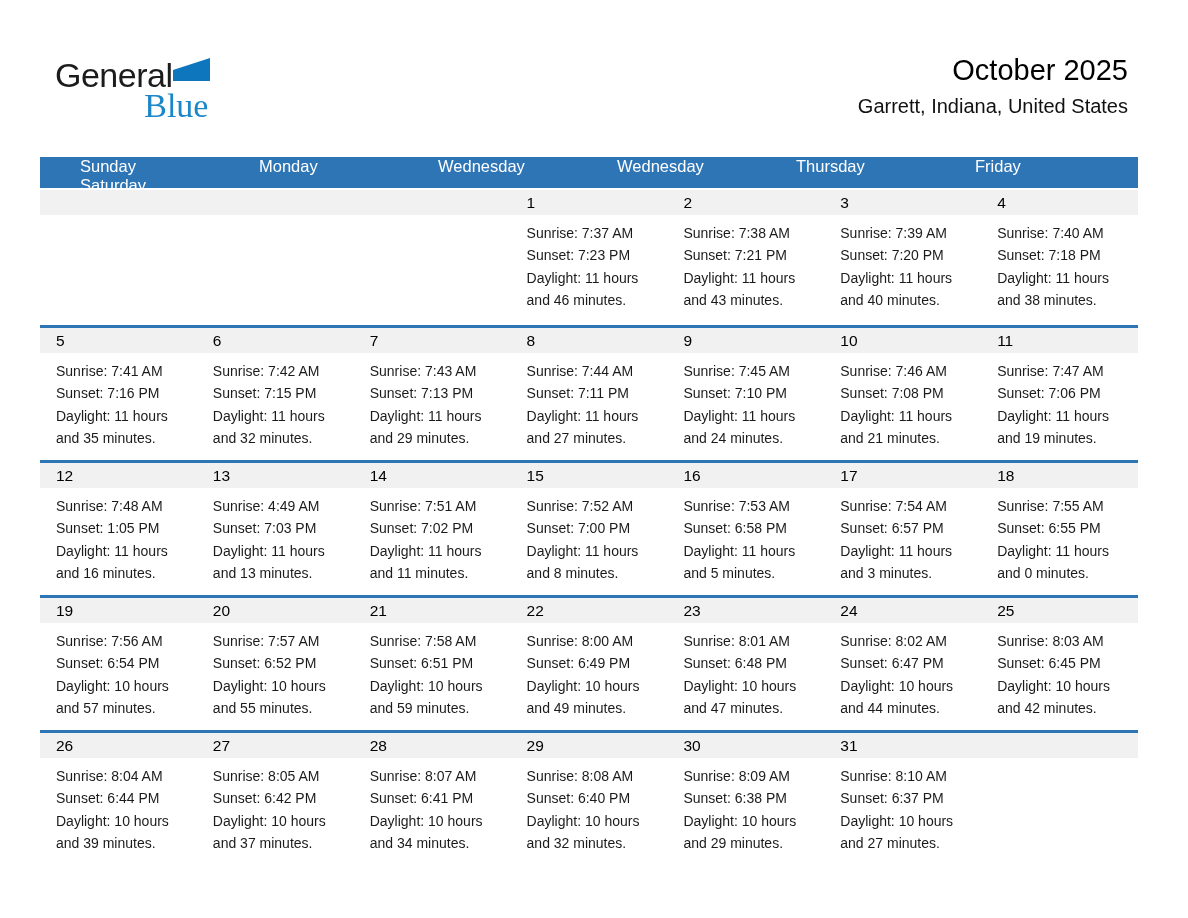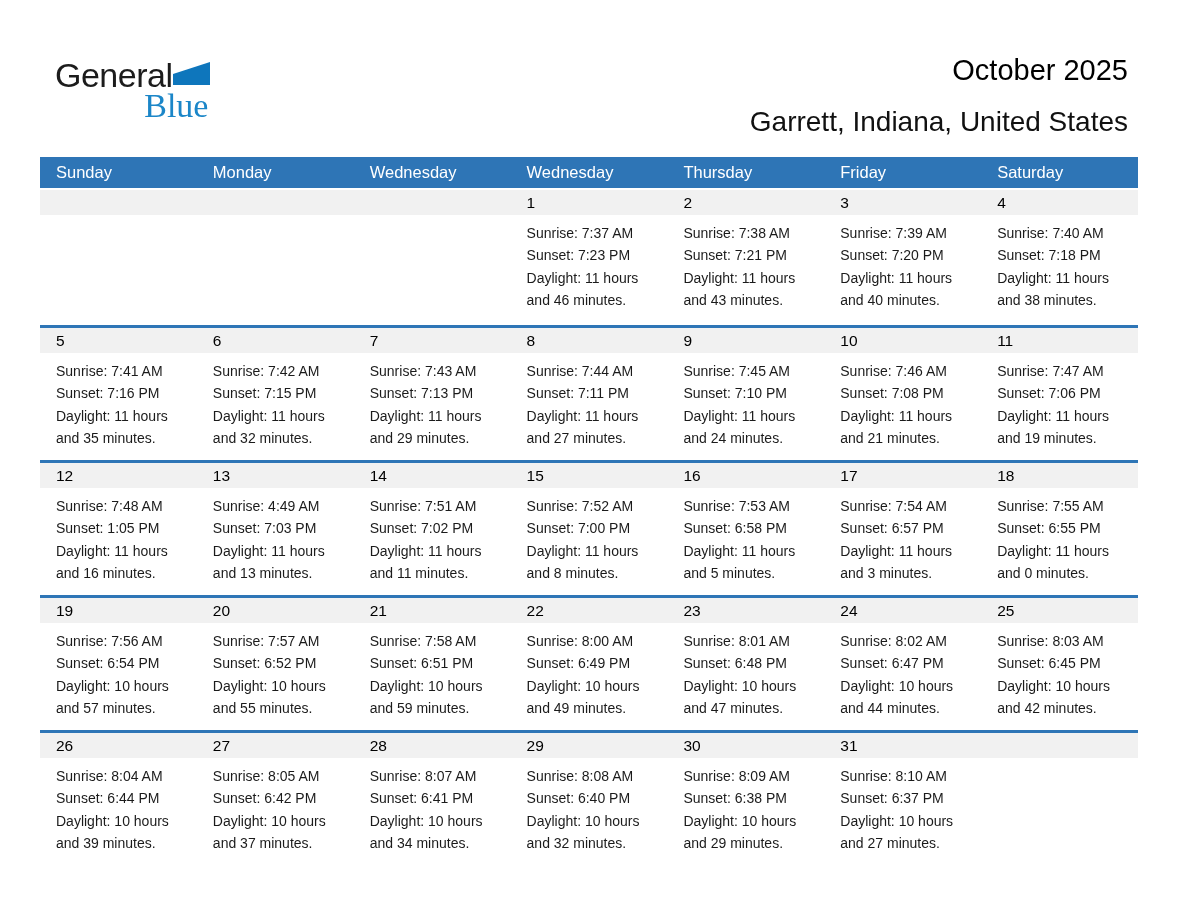--- a/index.html
+++ b/index.html
@@ -7,42 +7,43 @@
   body {
     width: 1188px; height: 918px;
     position: relative;
     font-family: "Liberation Sans", sans-serif;
     overflow: hidden;
   }
   .page { position: absolute; inset: 0; }
 
   
   .logo { position: absolute; left: 55px; top: 58px; }
-  .logo-row { display: flex; align-items: center; }
+  .logo-row { display: flex; align-items: flex-start; }
   .logo-general {
     font-size: 34px; color: #1c1c1c; letter-spacing: -0.5px;
     line-height: 1; font-weight: 500;
   }
   .logo-triangle { margin-left: 1px; margin-bottom: 3px; display: block; }
   .logo-blue {
     text-align: right; font-size: 34px; line-height: 0.82;
     color: var(--logo-blue, #1b86c8); font-weight: 500; padding-right: 2px; font-family: Liberation Serif, serif;
   }
 
   
   .titles { position: absolute; right: 60px; top: 55px; text-align: right; }
   .month-title { font-size: 29px; color: #000; line-height: 1.1; font-weight: 400; }
-  .location-subtitle { font-size: 28px; color: #111; margin-top: 19px; }
+  .location-subtitle { font-size: 20px; color: #111; margin-top: 8px; }
 
   
   .calendar { position: absolute; left: 40px; top: 157px; width: 1098px; }
   .dow-row {
-    display: grid; grid-template-columns: repeat(7, 1fr);
+    display: grid; grid-template-columns: repeat(6, 1fr);
     background: var(--accent, #2e75b6); height: 31px; align-items: center;
     margin-bottom: 2px;
+    padding-left: 24px;
   }
   .dow { color: #ffffff; font-size: 16.5px; padding-left: 16px; }
 
   .week-row {
     display: grid; grid-template-columns: repeat(7, 1fr);
     min-height: 135px;
   }
   .week-row:not(:first-child) { border-top: 3px solid var(--accent, #2e75b6); }
 
   .day-cell { background: #ffffff; }

